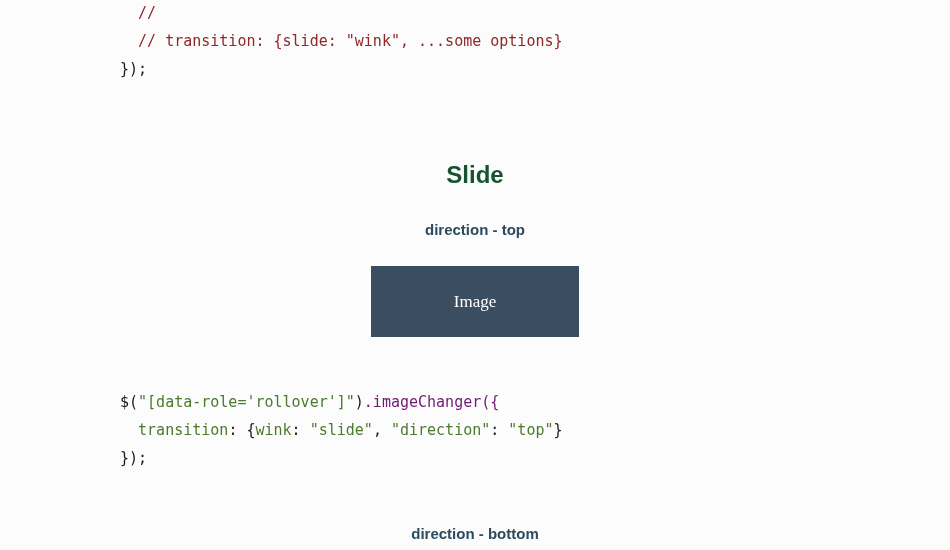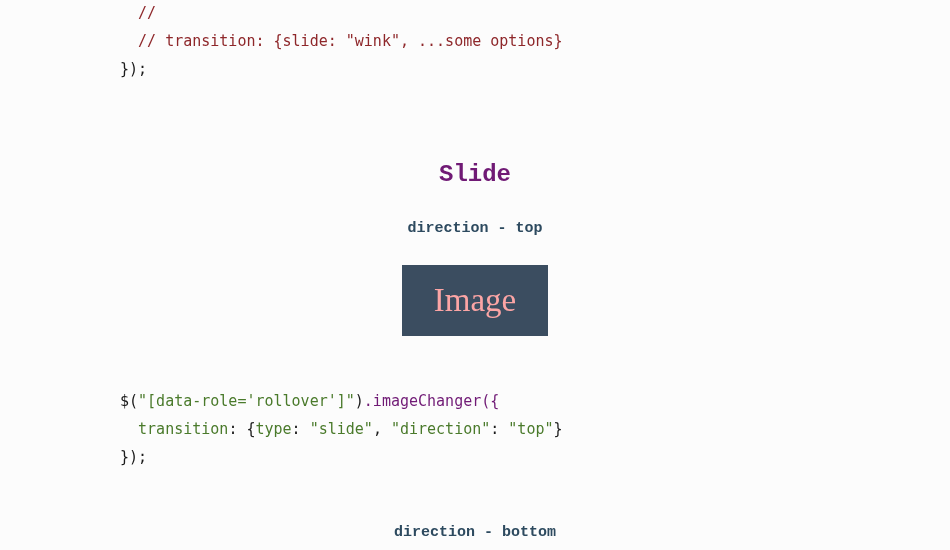--- a/index.html
+++ b/index.html
@@ -25,42 +25,42 @@
   .tok-comment  { color: #8e272a; }
   .tok-plain    { color: #1a1a1a; }
   .tok-selector { color: #4a7a2b; }
   .tok-method   { color: #701a75; }
   .tok-key      { color: #4a7a2b; }
   .tok-str      { color: #4a7a2b; }
   .tok-punct    { color: #1a1a1a; }
 
   h2.section-title {
     text-align: center;
-    font-family: Liberation Mono, monospace;
+    font-family: Liberation Sans, sans-serif;
     font-weight: 600;
     font-size: 24px;
-    color: #701a75;
+    color: #14532d;
     margin-top: 78px;
     margin-bottom: 32px;
   }
   .subheading {
     text-align: center;
-    font-family: Liberation Mono, monospace;
+    font-family: Liberation Sans, sans-serif;
     font-weight: 600;
     font-size: 15px;
     color: #2d4a5f;
     margin-bottom: 28px;
   }
   .image-box {
-    width: 146px;
+    width: 208px;
     height: 71px;
     background: #3b4d60;
-    color: #fca5a5;
+    color: #ffffff;
     font-family: Georgia, 'Times New Roman', serif;
-    font-size: 33px;
+    font-size: 17px;
     display: flex;
     align-items: center;
     justify-content: center;
     margin: 0 auto 52px auto;
   }
 </style>
 </head>
 <body>
 
 <div class="container">
@@ -69,18 +69,18 @@
 <span class="tok-comment"><span>  // transition: {slide: </span><span>"wink"</span><span>, ...some options}</span></span>
 <span class="tok-plain">});</span></pre>
 
   <h2 class="section-title">Slide</h2>
 
   <div class="subheading">direction - top</div>
 
   <div class="image-box">Image</div>
 
   <pre class="code"><span class="tok-plain">$</span><span class="tok-punct">(</span><span class="tok-selector">"[data-role='rollover']"</span><span class="tok-punct">)</span><span class="tok-method">.imageChanger({</span>
-<span>  </span><span class="tok-key">transition</span><span class="tok-plain">: </span><span class="tok-punct">{</span><span class="tok-key">type</span><span class="tok-plain">: </span><span class="tok-str">"slide"</span><span class="tok-plain">, </span><span class="tok-key">"direction"</span><span class="tok-plain">: </span><span class="tok-str">"top"</span><span class="tok-punct">}</span>
+<span>  </span><span class="tok-key">transition</span><span class="tok-plain">: </span><span class="tok-punct">{</span><span class="tok-key">wink</span><span class="tok-plain">: </span><span class="tok-str">"slide"</span><span class="tok-plain">, </span><span class="tok-key">"direction"</span><span class="tok-plain">: </span><span class="tok-str">"top"</span><span class="tok-punct">}</span>
 <span class="tok-plain">});</span></pre>
 
   <div class="subheading" style="margin-top:52px; ">direction - bottom</div>
 
 </div>
 
 </body></html>

